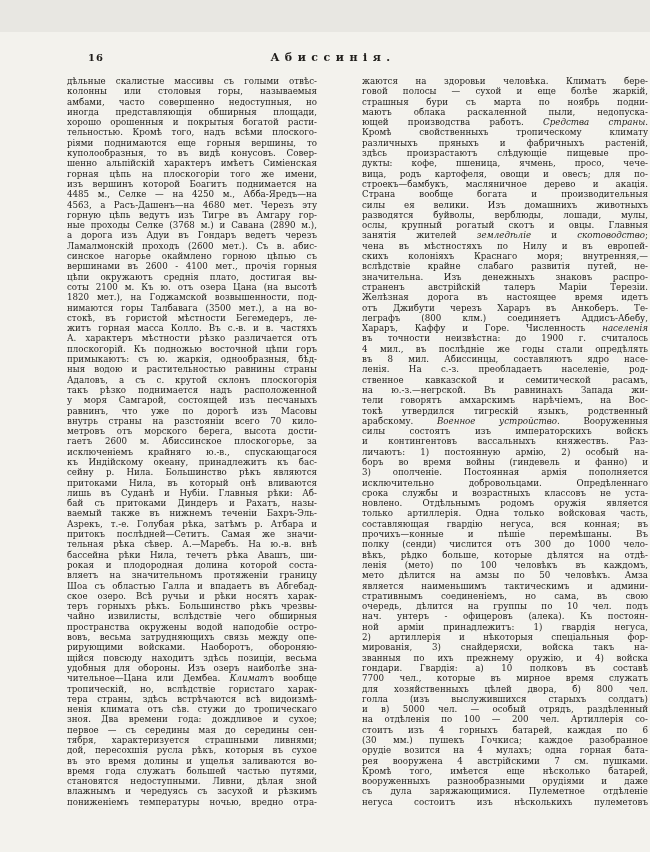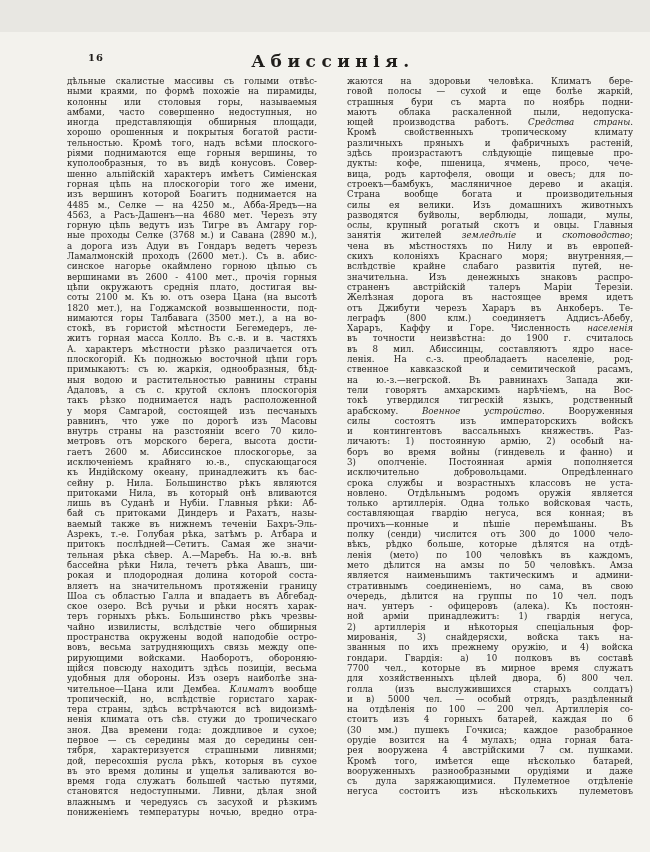--- a/index.html
+++ b/index.html
@@ -12,45 +12,44 @@
     color:var(--ink);
     overflow:hidden;
     margin-top:32px;
   }
   .page-number {
     position:absolute; left:88px; top:20px;
     font-size:10px; font-weight:bold; letter-spacing:1px;
   }
   .page-title {
     position:absolute; left:83px; top:19px; width:500px;
-    text-align:center; font-size:17px; font-weight:bold;
+    text-align:center; font-size:11px; font-weight:bold;
     letter-spacing:5.5px;
   }
   .col { position:absolute; top:44px; }
   .col-left  { left:67px;  width:250px; }
-  .col-right { left:347px; width:286px; }
+  .col-right { left:362px; width:286px; }
   .line {
     height:10.3px; line-height:10.3px;
     font-size:8.7px;
     text-align:justify; text-align-last:justify;
     text-justify:inter-word;
     overflow:hidden;
   }
   .line i { font-style:italic; }
 </style>
 </head>
 <body>
 
 <div class="page">
   <div class="page-number">16</div>
   <div class="page-title">Абиссинія.</div>
 
   <div class="col col-left">
       <div class="line">дѣльные скалистые массивы съ голыми отвѣс-</div>
-      <div class="line">ными краями, по формѣ похожіе на пирамиды,</div>
       <div class="line">колонны или столовыя горы, называемыя</div>
       <div class="line">амбами, часто совершенно недоступныя, но</div>
       <div class="line">иногда представляющія обширныя площади,</div>
       <div class="line">хорошо орошенныя и покрытыя богатой расти-</div>
       <div class="line">тельностью. Кромѣ того, надъ всѣми плоского-</div>
       <div class="line">ріями поднимаются еще горныя вершины, то</div>
       <div class="line">куполообразныя, то въ видѣ конусовъ. Совер-</div>
       <div class="line">шенно альпійскій характеръ имѣетъ Симіенская</div>
       <div class="line">горная цѣпь на плоскогоріи того же имени,</div>
       <div class="line">изъ вершинъ которой Боагитъ поднимается на</div>
@@ -136,20 +135,21 @@
       <div class="line">чена въ мѣстностяхъ по Нилу и въ европей-</div>
       <div class="line">скихъ колоніяхъ Краснаго моря; внутренняя,—</div>
       <div class="line">вслѣдствіе крайне слабаго развитія путей, не-</div>
       <div class="line">значительна. Изъ денежныхъ знаковъ распро-</div>
       <div class="line">страненъ австрійскій талеръ Маріи Терезіи.</div>
       <div class="line">Желѣзная дорога въ настоящее время идетъ</div>
       <div class="line">отъ Джибути черезъ Хараръ въ Анкоберъ. Те-</div>
       <div class="line">леграфъ (800 клм.) соединяетъ Аддисъ-Абебу,</div>
       <div class="line">Хараръ, Каффу и Горе. Численность <i>населенія</i></div>
       <div class="line">въ точности неизвѣстна: до 1900 г. считалось</div>
+      <div class="line">4 мил., въ послѣдніе же годы стали опредѣлять</div>
       <div class="line">въ 8 мил. Абиссинцы, составляютъ ядро насе-</div>
       <div class="line">ленія. На с.-з. преобладаетъ населеніе, род-</div>
       <div class="line">ственное кавказской и семитической расамъ,</div>
       <div class="line">на ю.-з.—негрской. Въ равнинахъ Запада жи-</div>
       <div class="line">тели говорятъ амхарскимъ нарѣчіемъ, на Вос-</div>
       <div class="line">токѣ утвердился тигрескій языкъ, родственный</div>
       <div class="line">арабскому. <i>Военное устройство.</i> Вооруженныя</div>
       <div class="line">силы состоятъ изъ императорскихъ войскъ</div>
       <div class="line">и контингентовъ вассальныхъ княжествъ. Раз-</div>
       <div class="line">личаютъ: 1) постоянную армію, 2) особый на-</div>

